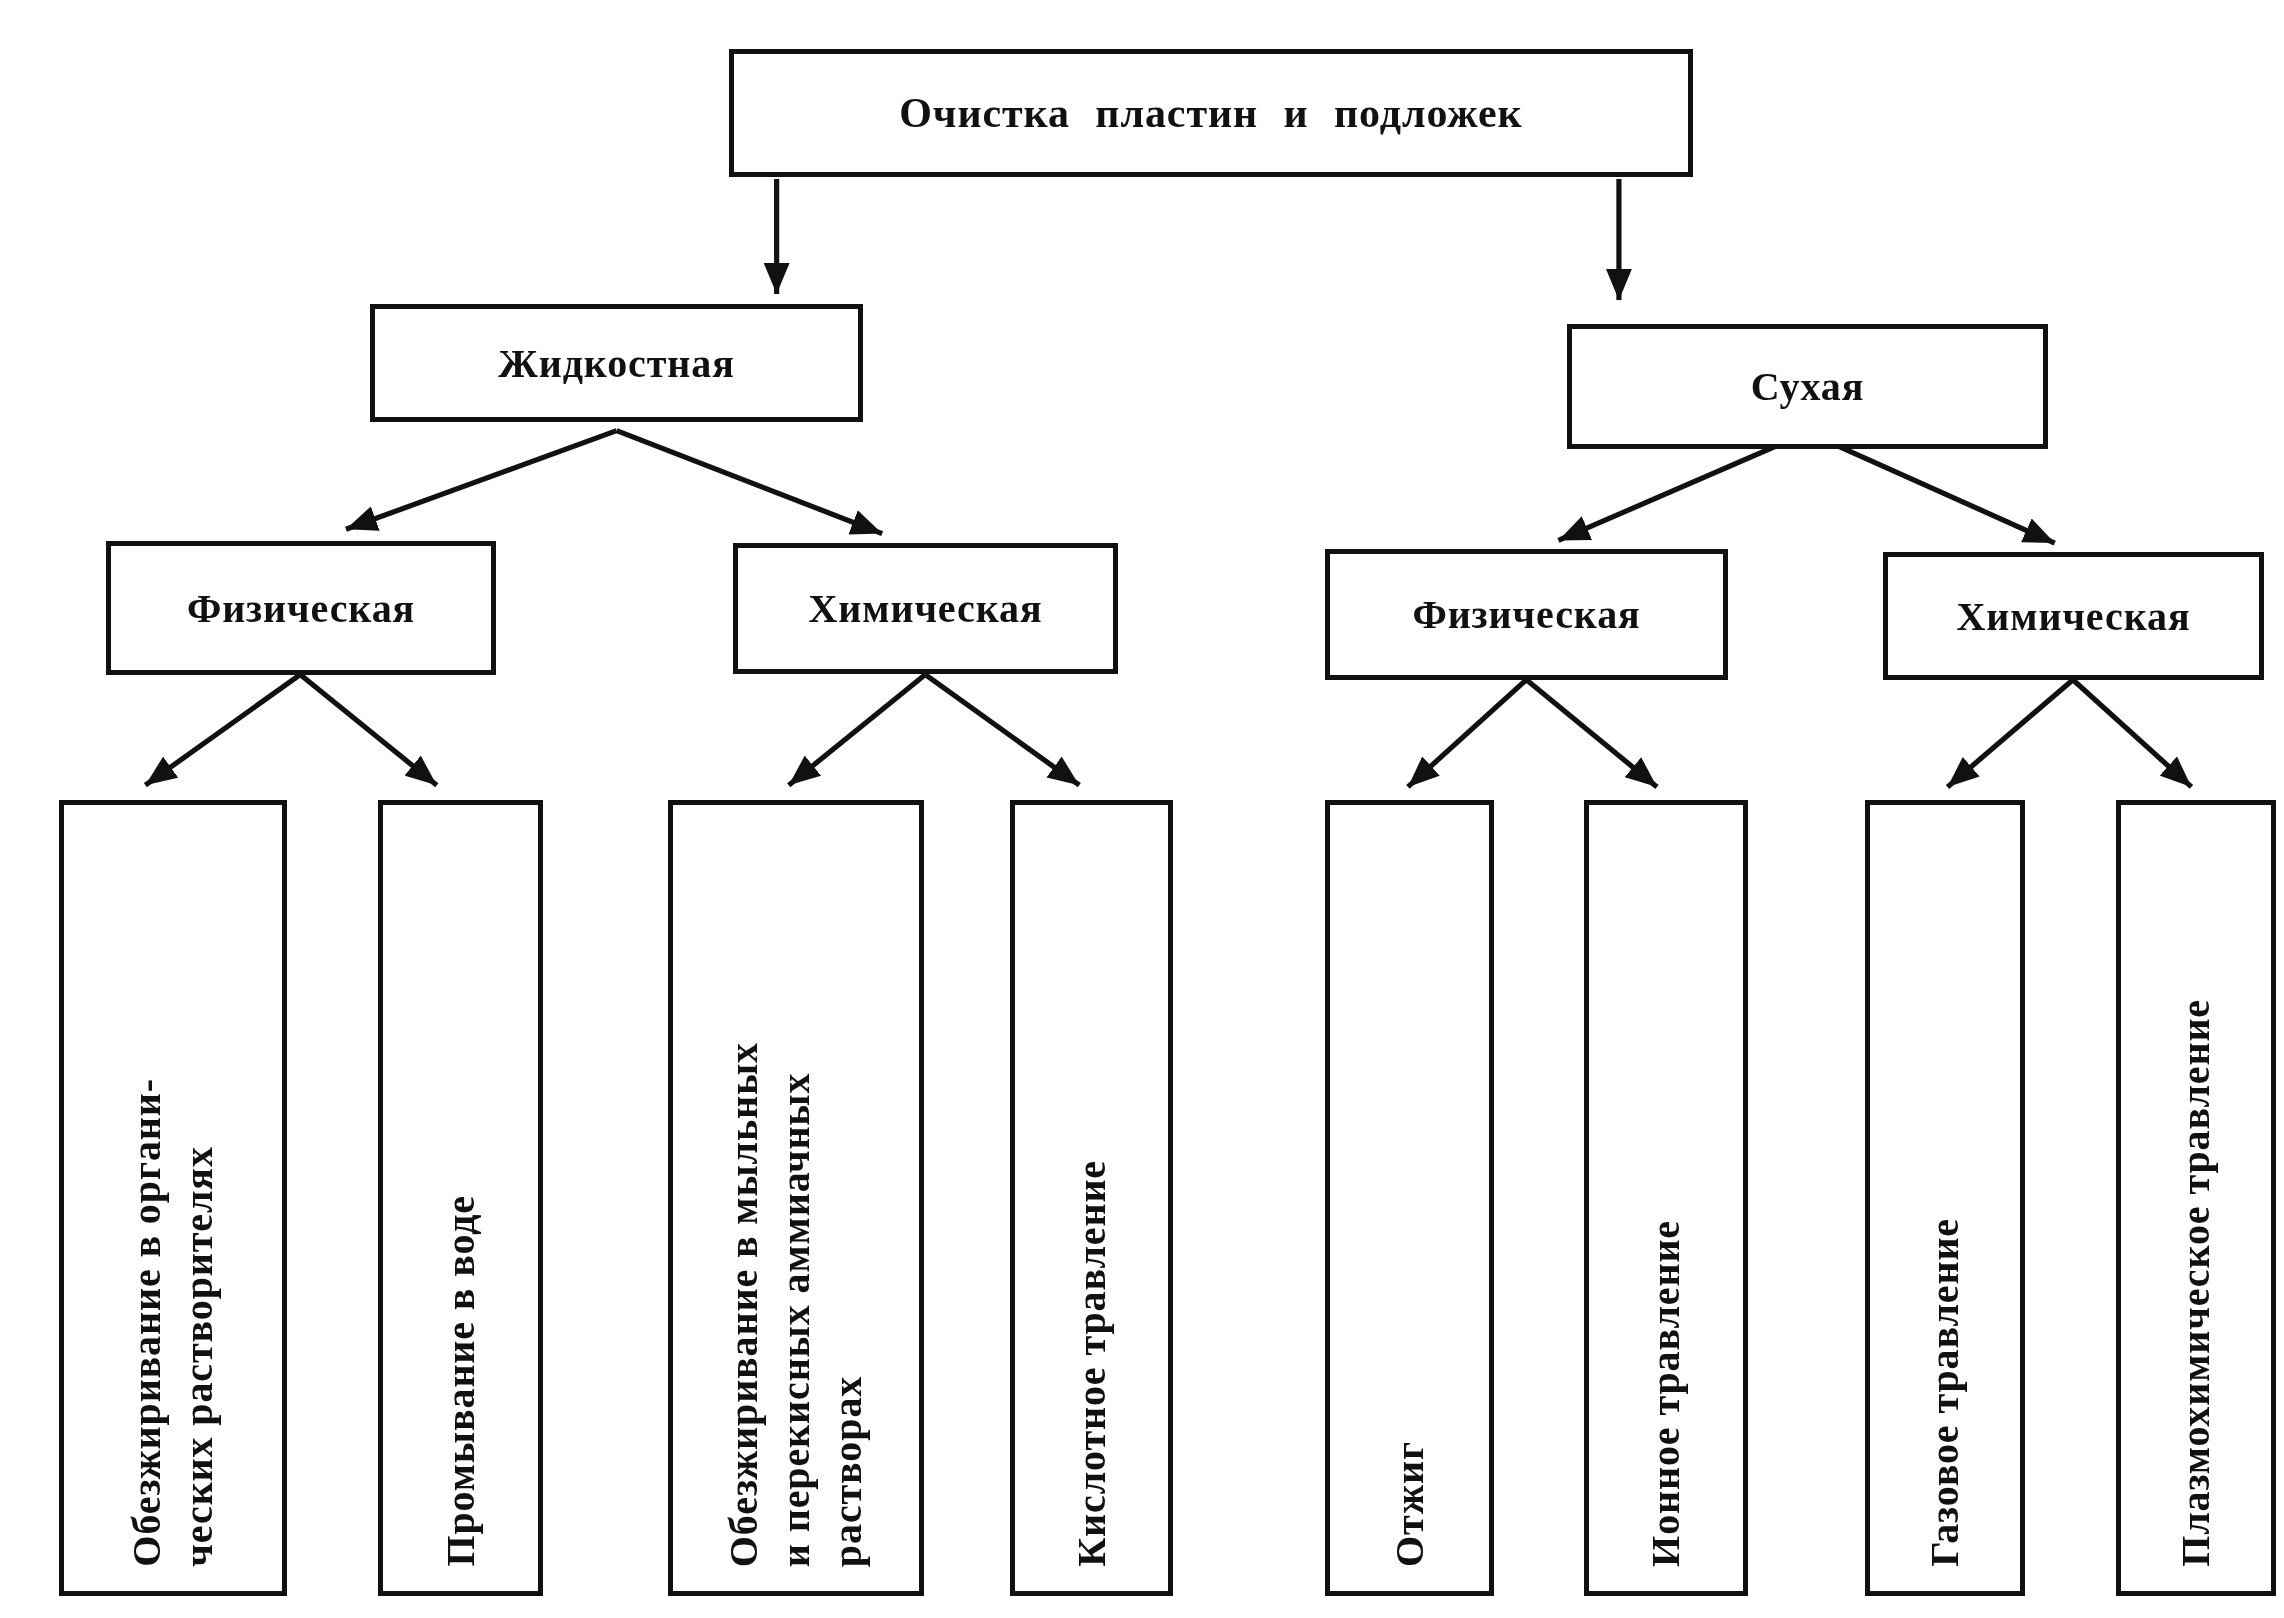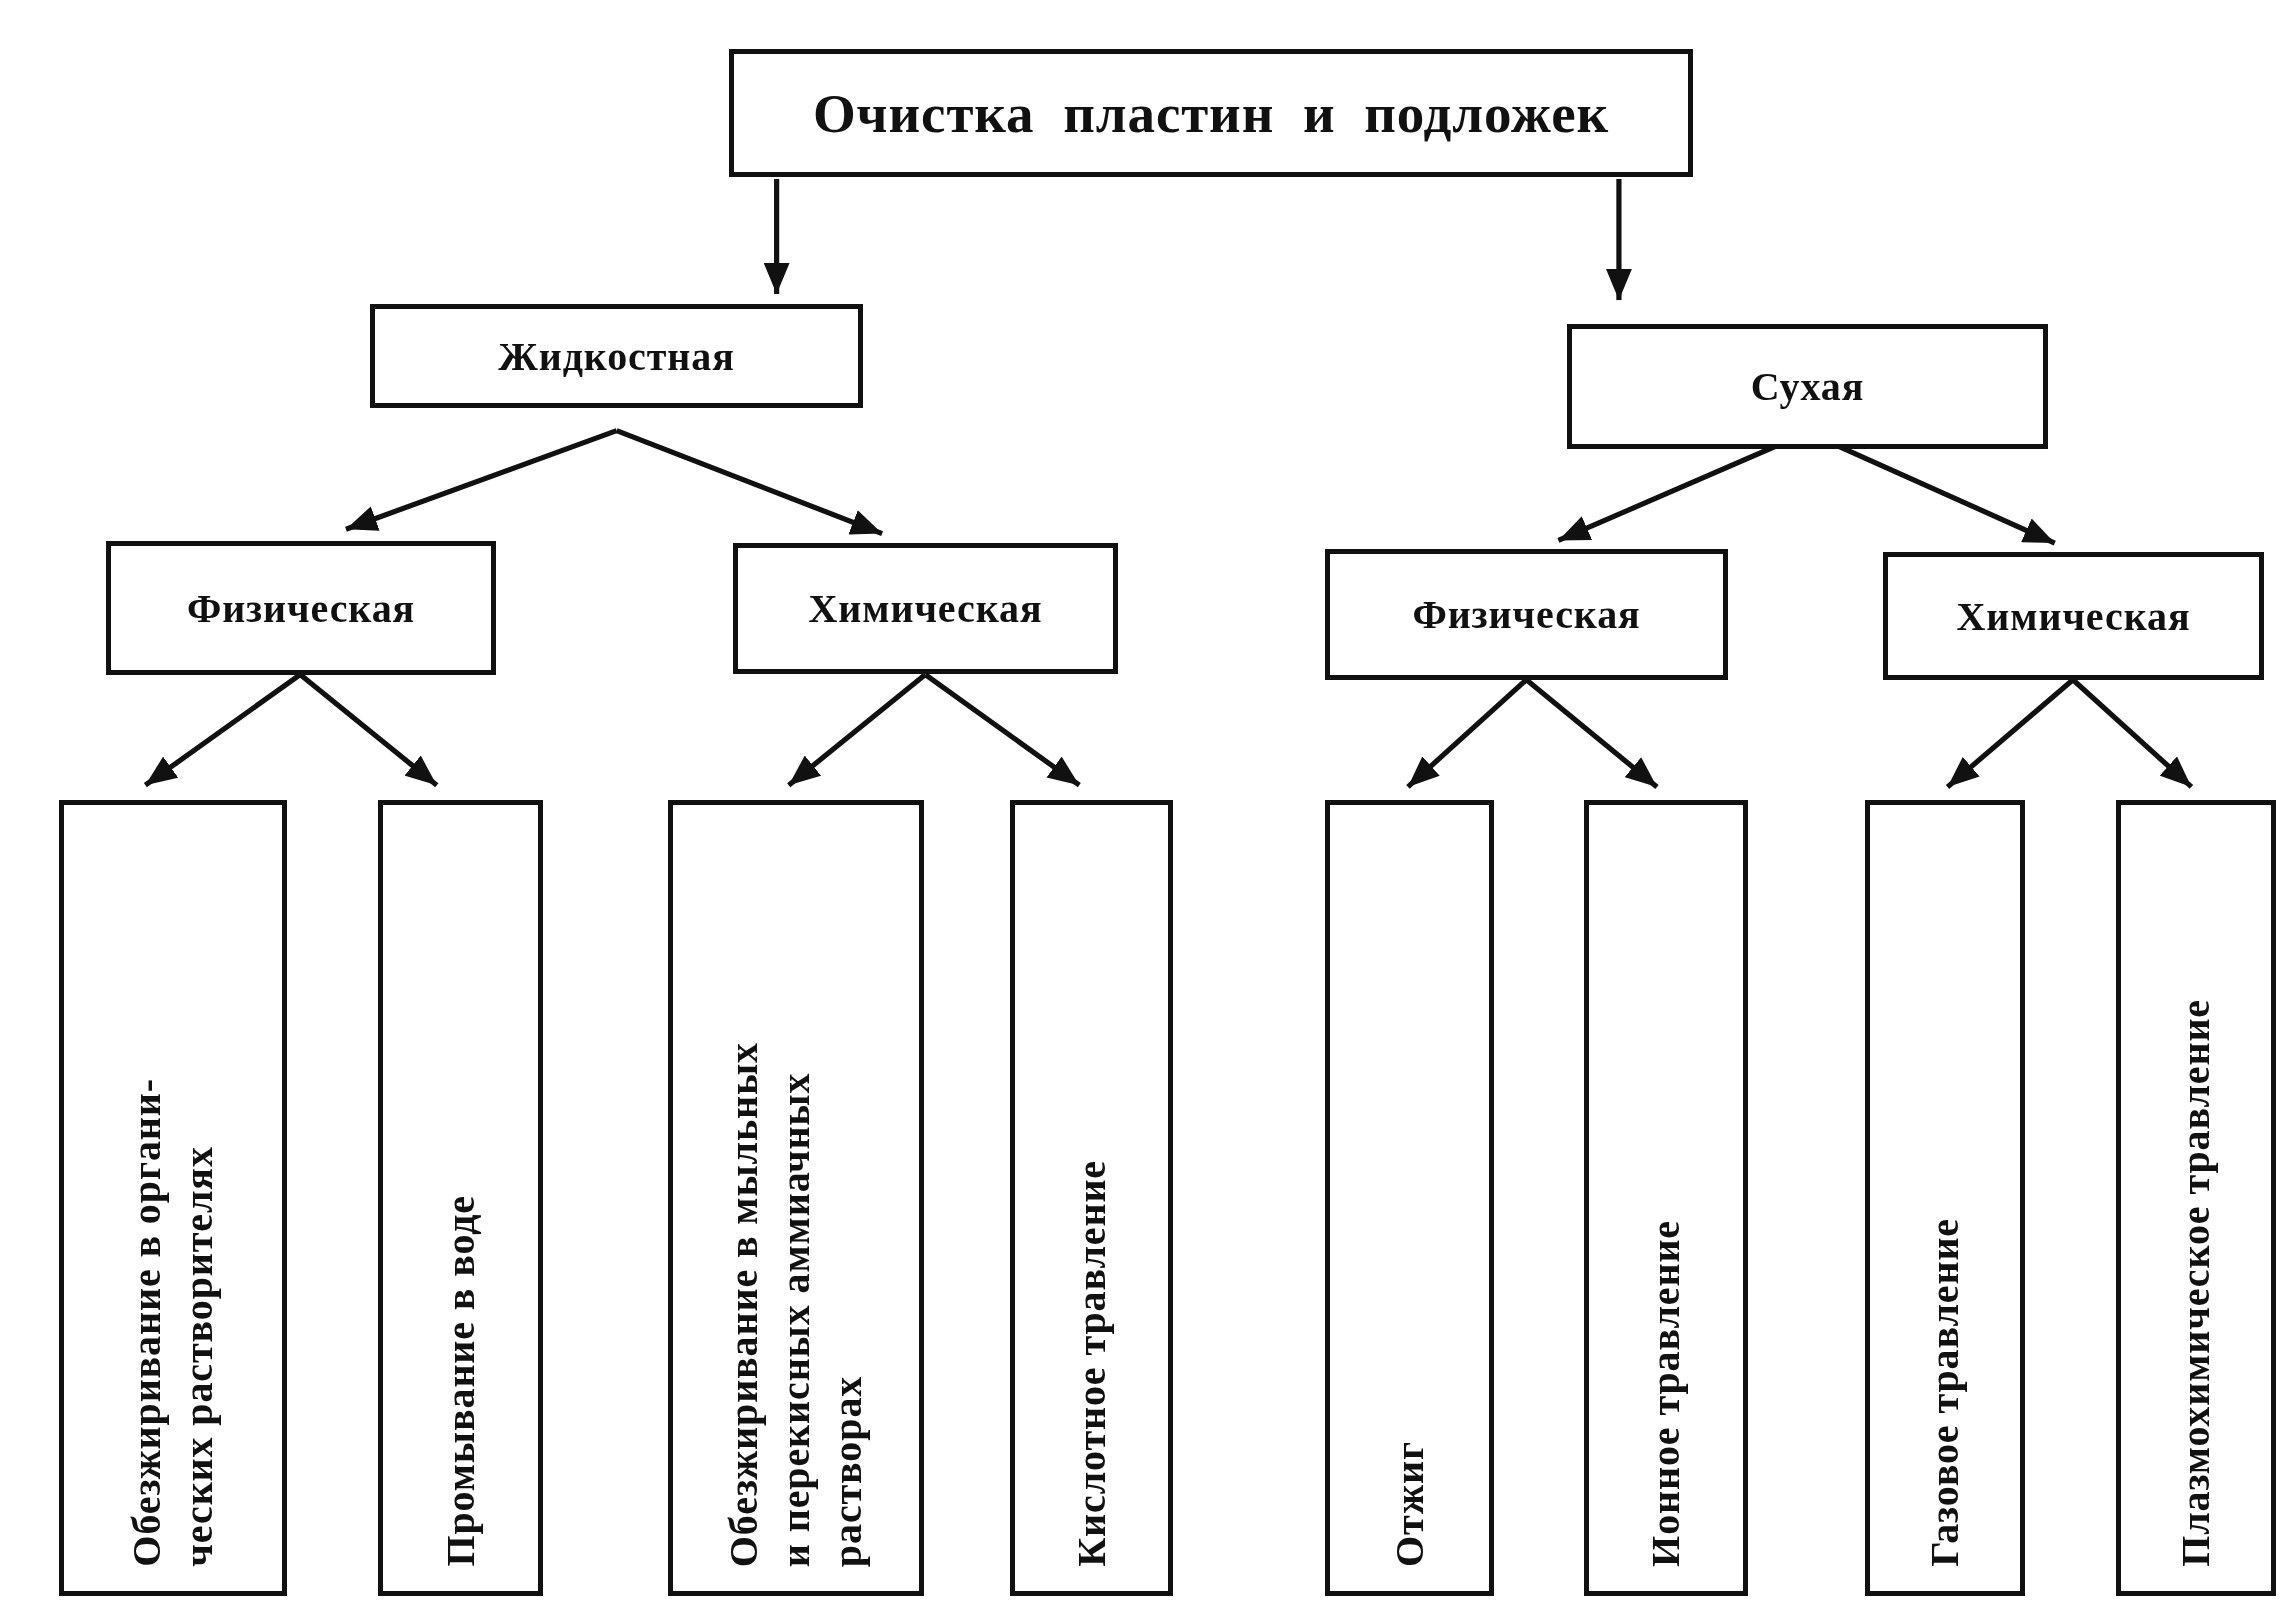--- a/index.html
+++ b/index.html
@@ -33,21 +33,21 @@
     background: #ffffff;
     display: flex;
     align-items: center;
     justify-content: center;
     text-align: center;
     font-weight: bold;
     font-size: 40px;
     letter-spacing: 0.9px;
   }
   .node.root {
-    font-size: 55px;
+    font-size: 42px;
     word-spacing: 14px;
   }
   .leaf {
     position: absolute;
     box-sizing: border-box;
     top: 800px;
     height: 796px;
     border: 5.2px solid #111111;
     background: #ffffff;
     display: flex;
@@ -89,21 +89,21 @@
     <line x1="1765" y1="786" x2="1628" y2="910" marker-end="url(#ah)"></line>
     <line x1="1765" y1="786" x2="1916" y2="910" marker-end="url(#ah)"></line>
     <line x1="2397" y1="786" x2="2252" y2="910" marker-end="url(#ah)"></line>
     <line x1="2397" y1="786" x2="2534" y2="910" marker-end="url(#ah)"></line>
   </svg>
 
   <div class="node root" style="left:729px; top:49px; width:964px; height:128px;">
     <span>Очистка пластин и подложек</span>
   </div>
 
-  <div class="node" style="left:370px; top:304px; width:493px; height:104px;">
+  <div class="node" style="left:370px; top:304px; width:493px; height:118px;">
     <span>Жидкостная</span>
   </div>
 
   <div class="node" style="left:1567px; top:324px; width:481px; height:125px;">
     <span>Сухая</span>
   </div>
 
   <div class="node" style="left:106px; top:541px; width:390px; height:134px;">
     <span>Физическая</span>
   </div>

